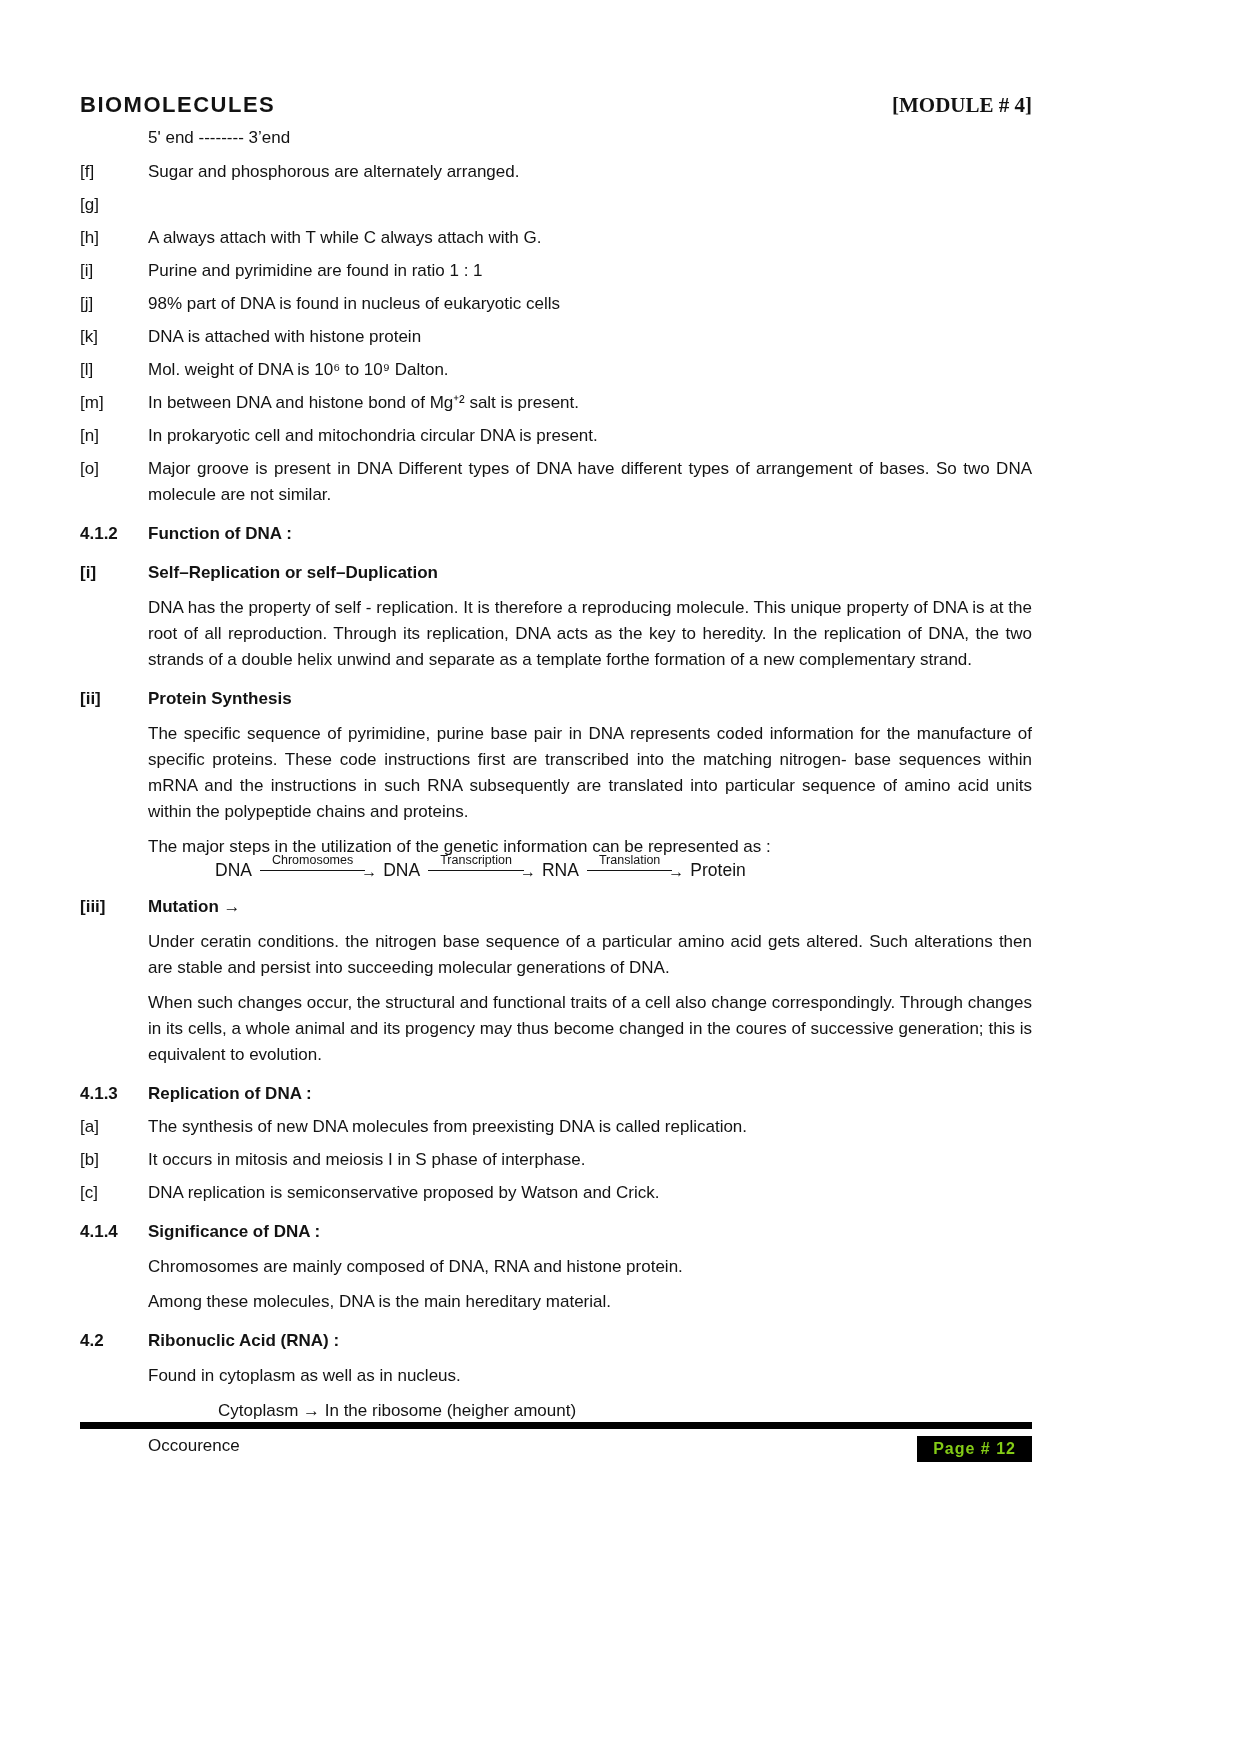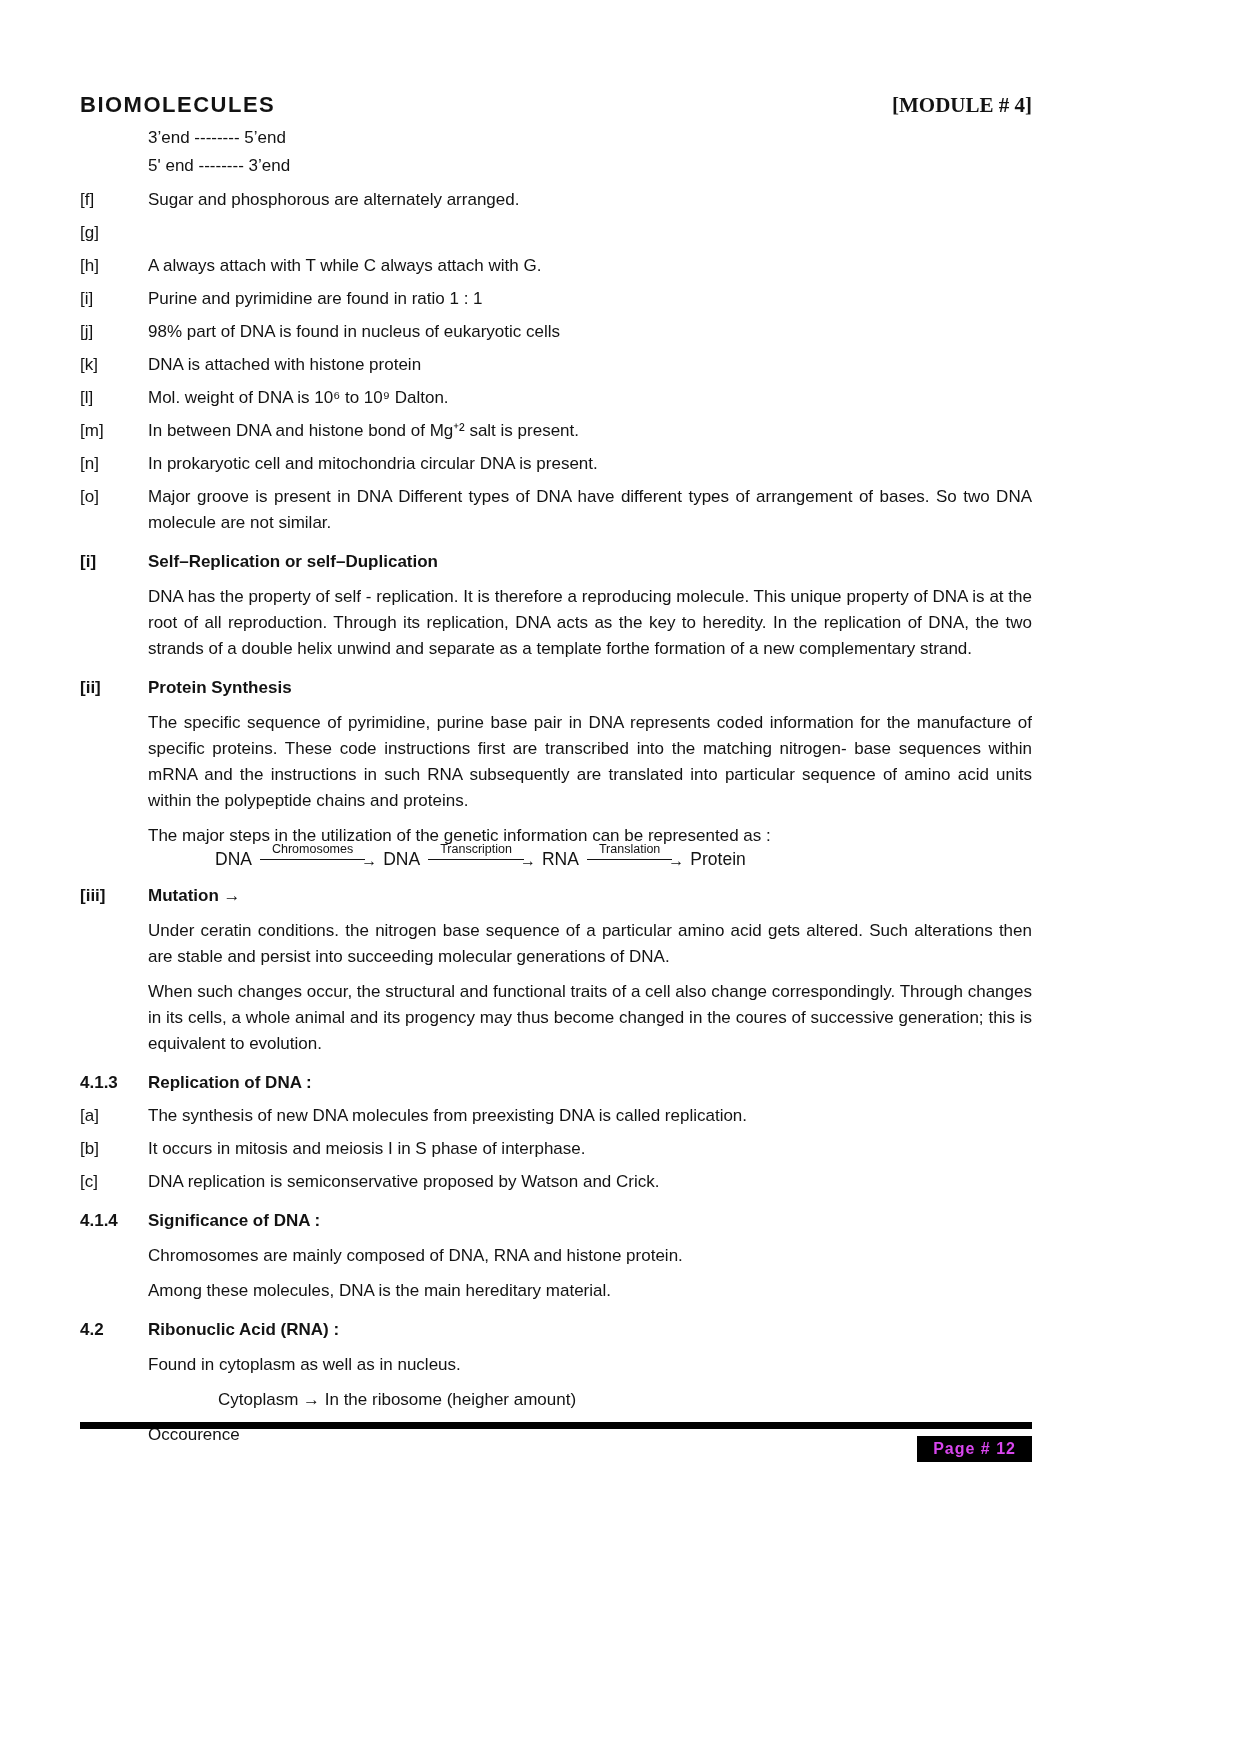--- a/index.html
+++ b/index.html
@@ -83,39 +83,38 @@
     left: 80px;
     top: 1422px;
     width: 952px;
   }
   .footer-bar { height: 7px; background: #000000; }
   .page-badge {
     margin-top: 7px;
     margin-left: auto;
     width: fit-content;
     background: #000000;
-    color: #d946ef;
+    color: #84cc16;
     font-weight: bold;
     font-size: 16px;
     letter-spacing: 1px;
     padding: 4px 16px;
   }
 </style>
 </head>
 <body>
 
 <div class="page">
   <div class="content">
 
     <div class="header">
       <div class="doc-title">BIOMOLECULES</div>
       <div class="module-tag">[MODULE # 4]</div>
     </div>
 
-    <div class="intro-line">3’end -------- 5’end</div>
     <div class="intro-line">5' end -------- 3’end</div>
 
     <div class="row">
       <div class="lbl">[f]</div>
       <div class="bd">Sugar and phosphorous are alternately arranged.</div>
     </div>
 
     <div class="row">
       <div class="lbl">[g]</div>
       <div class="bd">
@@ -155,20 +154,24 @@
     <div class="row">
       <div class="lbl">[n]</div>
       <div class="bd">In prokaryotic cell and mitochondria circular DNA is present.</div>
     </div>
 
     <div class="row">
       <div class="lbl">[o]</div>
       <div class="bd">Major groove is present in DNA Different types of DNA have different types of arrangement of bases. So two DNA molecule are not similar.</div>
     </div>
 
+    <div class="sec">
+      <div class="num">4.1.2</div>
+      <div class="ttl">Function of DNA :</div>
+    </div>
 
     <div class="sec">
       <div class="num">[i]</div>
       <div class="ttl">Self–Replication or self–Duplication</div>
     </div>
     <div class="para">DNA has the property of self - replication. It is therefore a reproducing molecule. This unique property of DNA is at the root of all reproduction. Through its replication, DNA acts as the key to heredity. In the replication of DNA, the two strands of a double helix unwind and separate as a template forthe formation of a new complementary strand.</div>
 
     <div class="sec">
       <div class="num">[ii]</div>
       <div class="ttl">Protein Synthesis</div>

